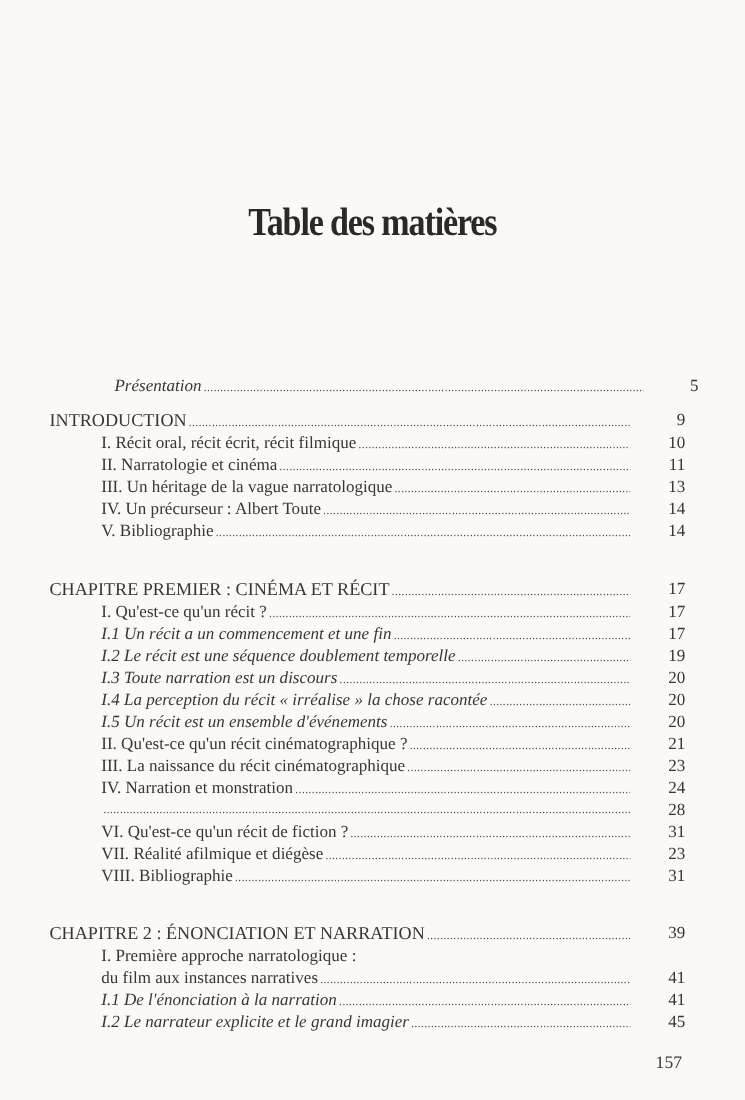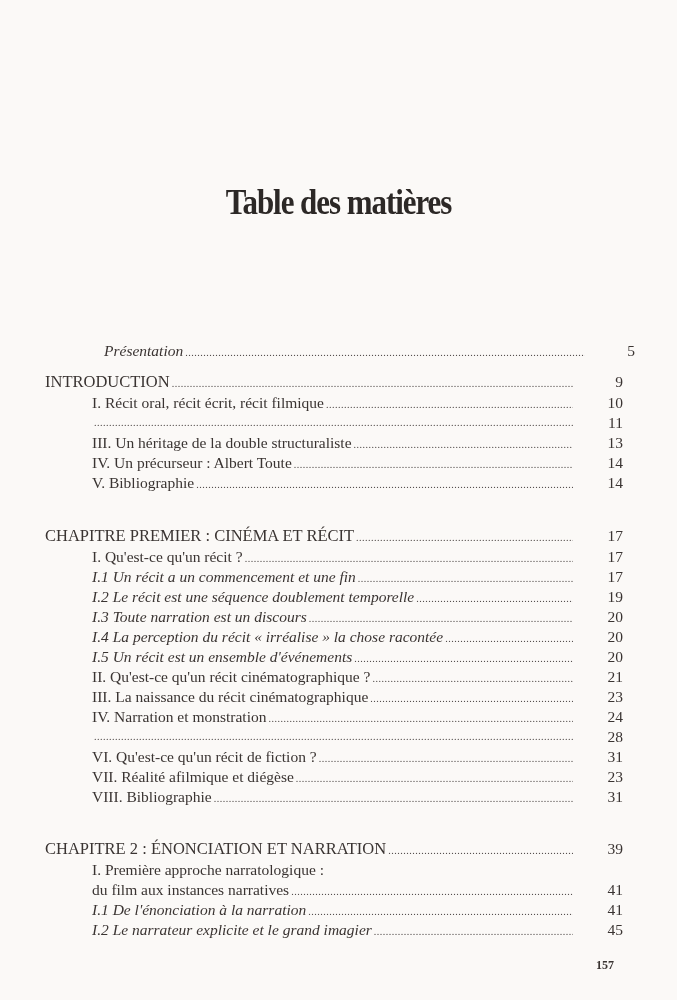--- a/index.html
+++ b/index.html
@@ -20,21 +20,21 @@
     .row .dots {
       flex:1; overflow:hidden; margin:0 2px; color:#4a4442; font-size:10px; letter-spacing:0.5px;
     }
     .row .dots::after { content:"................................................................................................................................................................................................................"; }
     .row .pg { position:absolute; right:-48px; width:40px; text-align:right; }
     .l0 { left:45px; width:530px; }
     .l0 .lbl { font-size:16.5px; }
     .l1 { left:92px; width:483px; }
     .it { font-style:italic; }
     .pres { left:92px; width:483px;margin-left:12px; }
-    .pnum { position:absolute; left:596px; top:958px; font-size:12px;font-weight:bold; }
+    .pnum { position:absolute; left:596px; top:958px; font-size:16px; }
   </style>
 </head>
 <body>
 
 <div class="title">Table des matières</div>
 
 <div class="row pres" style="top:341px">
   <span class="lbl it">Présentation</span>
   <span class="dots"></span>
   <span class="pg">5</span>
@@ -44,25 +44,26 @@
   <span class="lbl">INTRODUCTION</span>
   <span class="dots"></span>
   <span class="pg">9</span>
 </div>
 <div class="row l1" style="top:393px">
     <span class="lbl">I. Récit oral, récit écrit, récit filmique</span>
     <span class="dots"></span>
     <span class="pg">10</span>
   </div>
 <div class="row l1" style="top:413px">
+    <span class="lbl">II. Narratologie et cinéma</span>
     <span class="dots"></span>
     <span class="pg">11</span>
   </div>
 <div class="row l1" style="top:433px">
-    <span class="lbl">III. Un héritage de la double structuraliste</span>
+    <span class="lbl">III. Un héritage de la vague narratologique</span>
     <span class="dots"></span>
     <span class="pg">13</span>
   </div>
 <div class="row l1" style="top:453px">
     <span class="lbl">IV. Un précurseur : Albert Toute</span>
     <span class="dots"></span>
     <span class="pg">14</span>
   </div>
 <div class="row l1" style="top:473px">
     <span class="lbl">V. Bibliographie</span>

